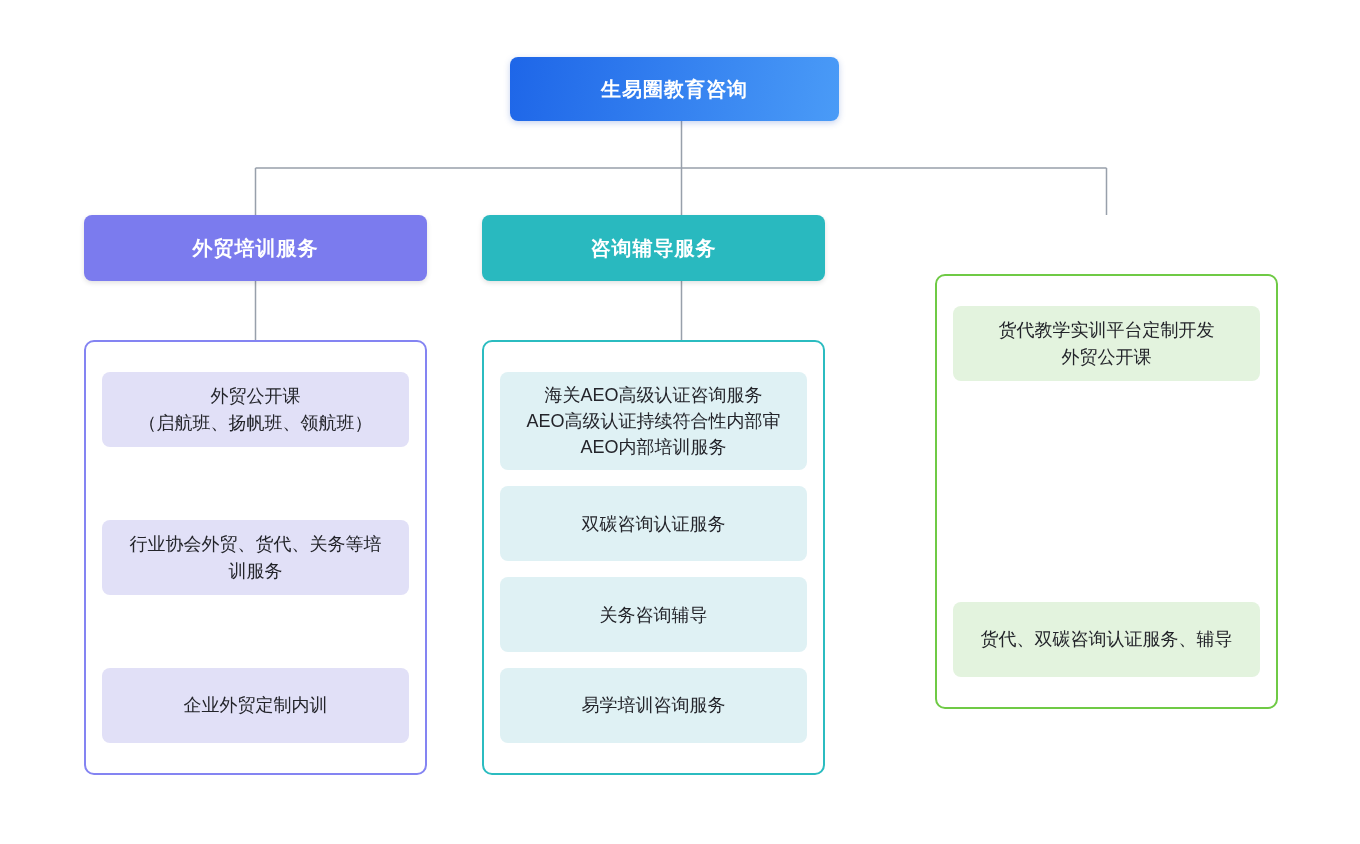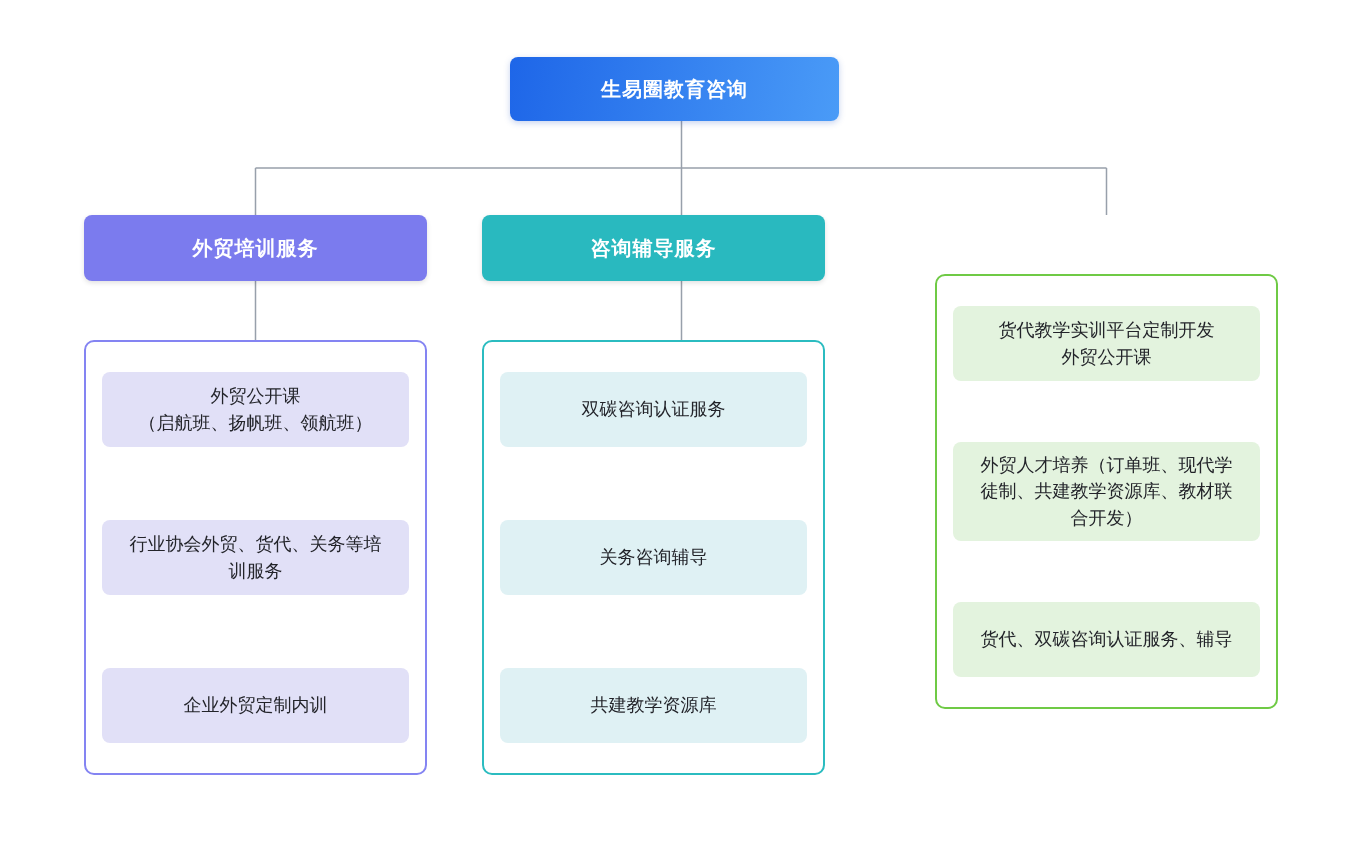--- a/index.html
+++ b/index.html
@@ -118,28 +118,30 @@
       <div class="node-item">行业协会外贸、货代、关务等培训服务</div>
       <div class="node-item">企业外贸定制内训</div>
     </div>
   </div>
 
   <div class="branch" style="left: 482px; --hdr: #29B9BF; --brd: #2BBCC0; --bg: #DFF1F4;">
     <div class="branch-header">
       <span>咨询辅导服务</span>
     </div>
     <div class="branch-container">
+      <div class="node-item">海关AEO高级认证咨询服务
+AEO高级认证持续符合性内部审
+AEO内部培训服务</div>
       <div class="node-item">双碳咨询认证服务</div>
       <div class="node-item">关务咨询辅导</div>
-      <div class="node-item">共建教学资源库</div>
+      <div class="node-item">易学培训咨询服务</div>
     </div>
   </div>
 
   <div class="branch" style="left: 935px; --hdr: #6DC943; --brd: #6FCA45; --bg: #E3F3DE;">
     <div class="branch-container">
       <div class="node-item">货代教学实训平台定制开发
 外贸公开课</div>
-      <div class="node-item">外贸人才培养（订单班、现代学徒制、共建教学资源库、教材联合开发）</div>
       <div class="node-item">货代、双碳咨询认证服务、辅导</div>
     </div>
   </div>
 
 </div>
 
 </body></html>

